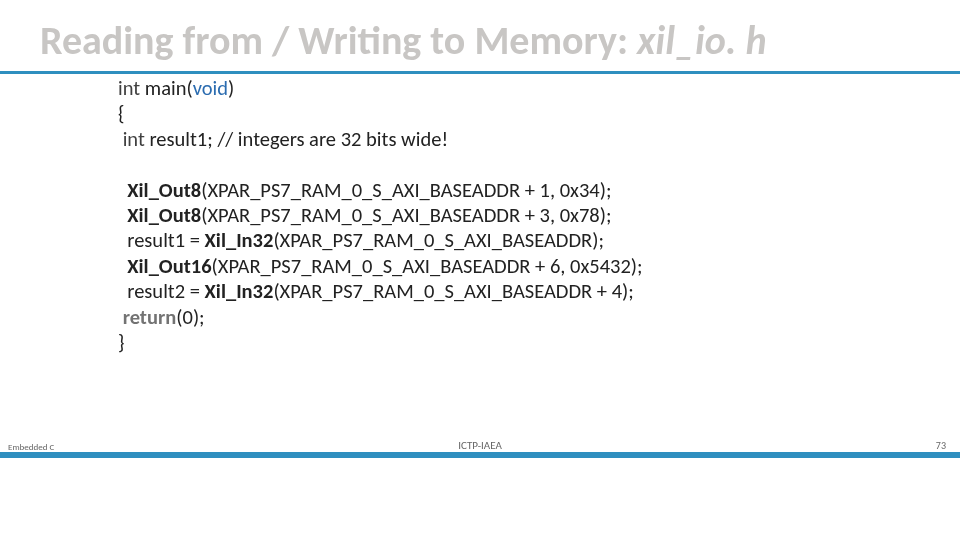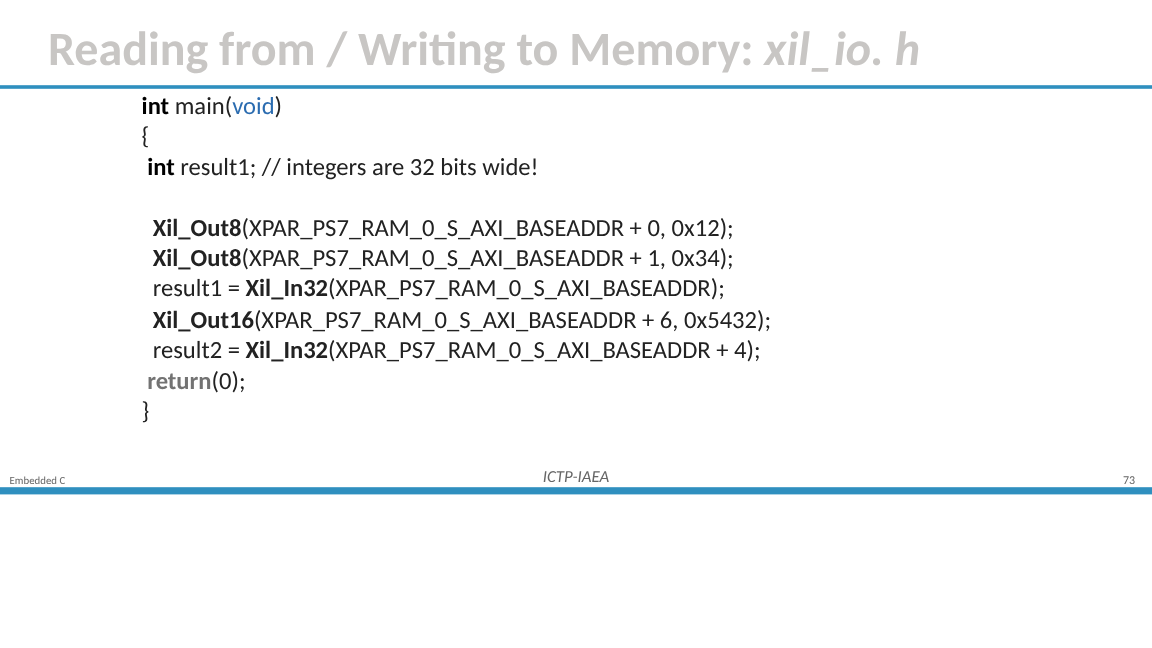--- a/index.html
+++ b/index.html
@@ -1,33 +1,33 @@
 <!DOCTYPE html>
 <html><head>
 <meta charset="utf-8">
 <style>
   * { margin: 0; padding: 0; box-sizing: border-box; }
   html, body { width: 960px; height: 540px; font-family: Calibri, 'Segoe UI', Arial, sans-serif; background: #fff; overflow: hidden; }
-  .slide { position: relative; width: 960px; height: 412px; }
+  .slide { position: relative; width: 960px; height: 458px; }
   .title {
     font-size: 40px;
     font-weight: 700;
     color: #c8c6c4;
     padding: 16px 40px 6px 40px;
     border-bottom: 3px solid #2f8fbf;
   }
   .title .italic { font-style: italic; }
   .code-block {
     padding: 2px 0 0 118px;
     font-size: 20.5px;
     line-height: 1.24;
     color: #222;
   }
   .code-block .line { white-space: pre; }
-  .kw-int { color: #000000; font-weight: 700; }
+  .kw-int { color: #404040; font-weight: 400; }
   .kw-void { color: #2b6cb0; font-weight: 400; }
   .kw-return { color: #737373; font-weight: 700; }
   .fn { font-weight: 700; color: #222; }
   .footer {
     position: absolute;
     bottom: 0; left: 0; right: 0;
     height: 6px;
     background: #2f8fbf;
   }
   .footer-left {
@@ -35,23 +35,22 @@
     left: 8px;
     bottom: 6px;
     font-size: 9px;
     color: #666;
   }
   .footer-center {
     position: absolute;
     left: 50%;
     transform: translateX(-50%);
     bottom: 6px;
-    font-size: 14px;
+    font-size: 11px;
     color: #666;
-    font-style: italic;
   }
   .footer-right {
     position: absolute;
     right: 14px;
     bottom: 6px;
     font-size: 10px;
     color: #666;
   }
 </style>
 </head>
@@ -61,22 +60,22 @@
 
   <div class="title">
     <span>Reading from / Writing to Memory: </span><span class="italic">xil_io. h</span>
   </div>
 
   <div class="code-block">
     <div class="line"><span class="kw-int">int</span><span> main(</span><span class="kw-void">void</span><span>)</span></div>
     <div class="line">{</div>
     <div class="line"><span class="kw-int"> int</span><span> result1; // integers are 32 bits wide!</span></div>
     <div class="line">&nbsp;</div>
-    <div class="line"><span class="fn">  Xil_Out8</span><span>(XPAR_PS7_RAM_0_S_AXI_BASEADDR + 0, 0x12);</span></div>
     <div class="line"><span class="fn">  Xil_Out8</span><span>(XPAR_PS7_RAM_0_S_AXI_BASEADDR + 1, 0x34);</span></div>
+    <div class="line"><span class="fn">  Xil_Out8</span><span>(XPAR_PS7_RAM_0_S_AXI_BASEADDR + 3, 0x78);</span></div>
     <div class="line"><span>  result1 = </span><span class="fn">Xil_In32</span><span>(XPAR_PS7_RAM_0_S_AXI_BASEADDR);</span></div>
     <div class="line"><span class="fn">  Xil_Out16</span><span>(XPAR_PS7_RAM_0_S_AXI_BASEADDR + 6, 0x5432);</span></div>
     <div class="line"><span>  result2 = </span><span class="fn">Xil_In32</span><span>(XPAR_PS7_RAM_0_S_AXI_BASEADDR + 4);</span></div>
     <div class="line"><span class="kw-return"> return</span><span>(0);</span></div>
     <div class="line">}</div>
   </div>
 
   <div class="footer-left">Embedded C</div>
   <div class="footer-center">ICTP-IAEA</div>
   <div class="footer-right">73</div>

